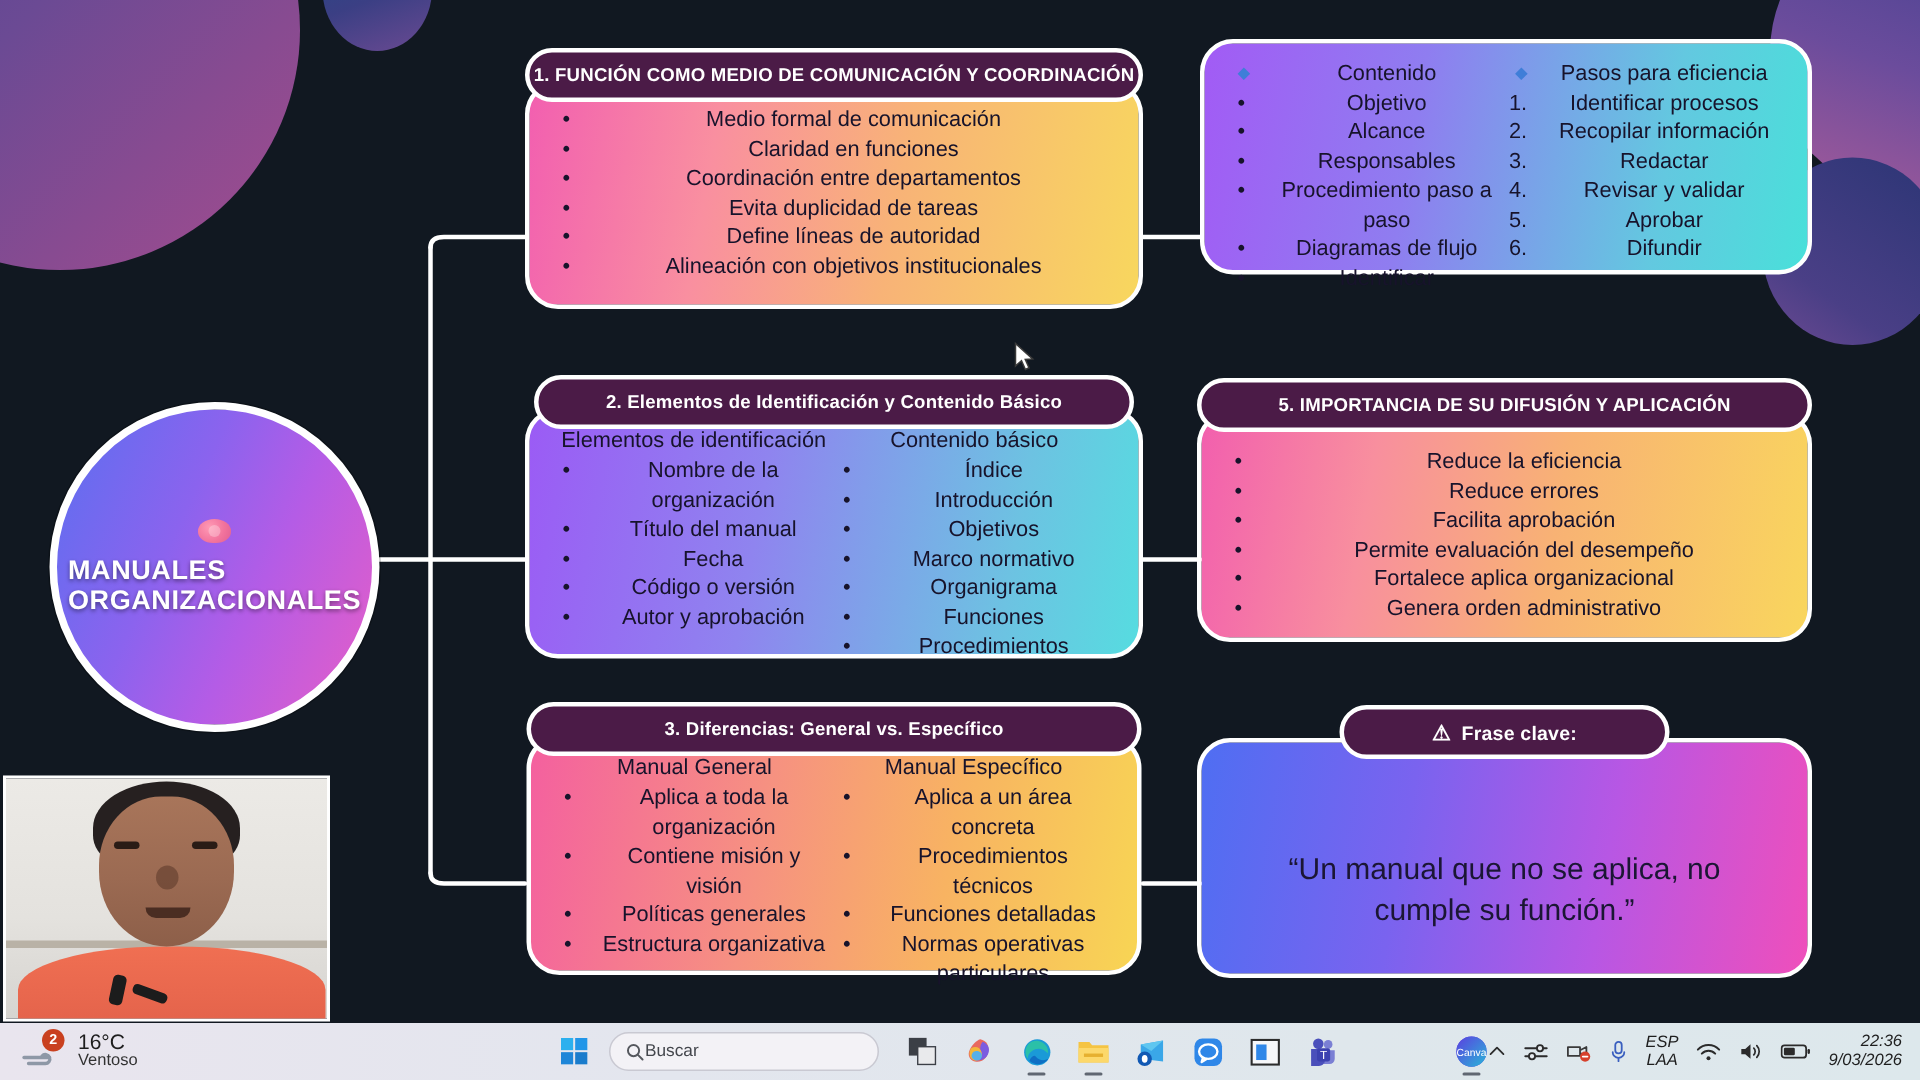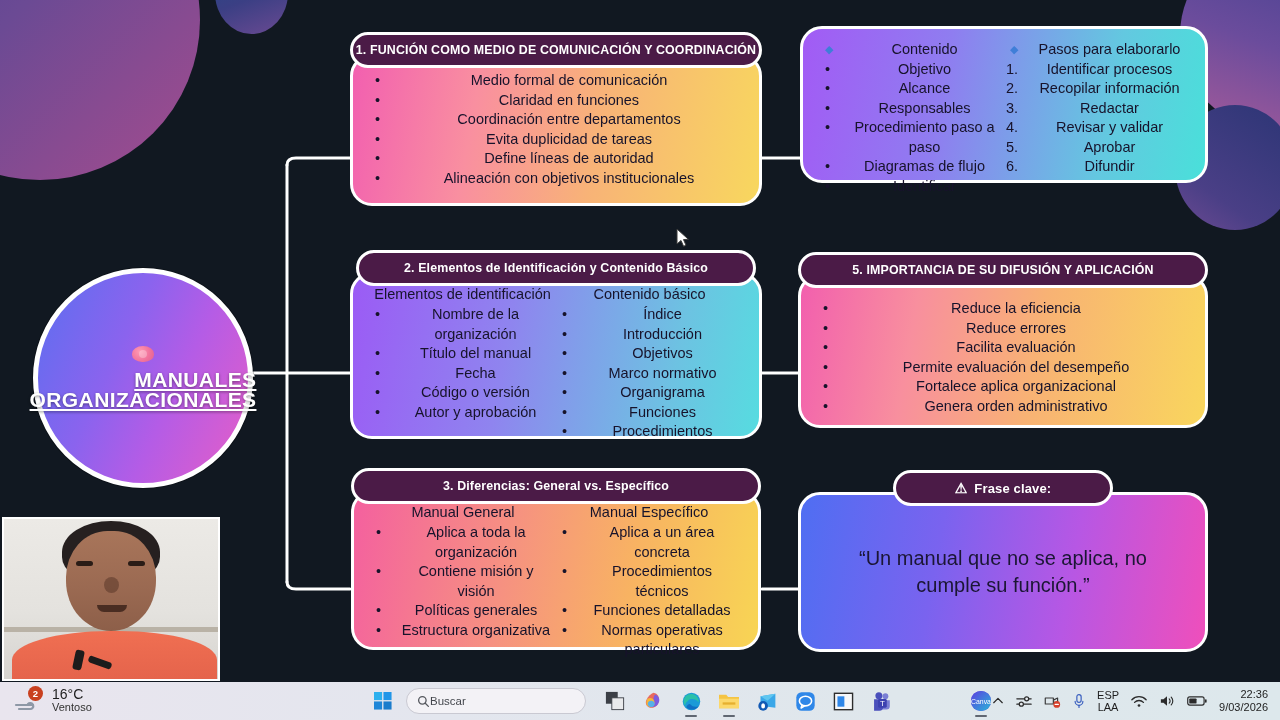--- a/index.html
+++ b/index.html
@@ -66,27 +66,26 @@
   }
   #central-icon::after {
     content: "";
     position: absolute; left: 7px; top: 4px;
     width: 8px; height: 8px; border-radius: 50%;
     background: rgba(255,255,255,.28);
   }
   #central-title {
     color: #fff;
     font-weight: bold;
-    font-size: 21px;
+    font-size: 18px;
     line-height: 20px;
     letter-spacing: .4px;
-    text-align: right;
+    text-align: left;
     text-shadow: 0 1px 3px rgba(0,0,0,.45);
     white-space: pre-line;
-    text-decoration: underline;
   }
 
   
   .branch { position: absolute; }
 
   .chip {
     position: relative;
     background: #4b1b47;
     border: 3px solid #ffffff;
     border-radius: 30px;
@@ -253,21 +252,21 @@
     border: 1px solid #c9c9d2;
     border-radius: 13px;
     display: flex; align-items: center;
     padding: 0 10px; gap: 0;
     margin-right: 6px;
   }
   #search-pill .stext { color: #44474d; font-size: 11.5px; }
 
   #tray {
     position: absolute; right: 8px; top: 0; height: 38px;
-    display: flex; align-items: center; gap: 12px; padding-right: 4px;
+    display: flex; align-items: center; gap: 12px; padding-right: 4px; font-style: italic;
   }
   .tray-item { display: flex; align-items: center; justify-content: center; }
   #lang { line-height: 12px; text-align: center; font-size: 11px; color: #1e1e1e; }
   #clock { line-height: 13px; text-align: right; font-size: 11px; color: #1e1e1e; }
 </style>
 </head>
 <body>
 
 <div id="screen">
 
@@ -327,21 +326,21 @@
             <li><span class="bullet">•</span><span>Objetivo</span></li>
             <li><span class="bullet">•</span><span>Alcance</span></li>
             <li><span class="bullet">•</span><span>Responsables</span></li>
             <li><span class="bullet">•</span><span>Procedimiento paso a paso</span></li>
             <li><span class="bullet">•</span><span>Diagramas de flujo</span></li>
             <li><span class="bullet">•</span><span>Identificar</span></li>
           </ul>
         </div>
         <div class="col">
           <ul class="items">
-            <li><span class="bullet diamond">◆</span><span>Pasos para elaborarlo</span></li>
+            <li><span class="bullet diamond">◆</span><span>Pasos para eficiencia</span></li>
             <li><span class="bullet num">1.</span><span>Identificar procesos</span></li>
             <li><span class="bullet num">2.</span><span>Recopilar información</span></li>
             <li><span class="bullet num">3.</span><span>Redactar</span></li>
             <li><span class="bullet num">4.</span><span>Revisar y validar</span></li>
             <li><span class="bullet num">5.</span><span>Aprobar</span></li>
             <li><span class="bullet num">6.</span><span>Difundir</span></li>
           </ul>
         </div>
       </div>
     </div>
@@ -378,21 +377,21 @@
 
     <div class="branch" style="left:798px; top:252px; width:410px;">
       <div class="chip">
         <span>5. IMPORTANCIA DE SU DIFUSIÓN Y APLICACIÓN</span>
       </div>
       <div class="body grad-pink-yellow2" style="height:154px; padding-top:22px;">
         <div class="col">
           <ul class="items">
             <li><span class="bullet">•</span><span>Reduce la eficiencia</span></li>
             <li><span class="bullet">•</span><span>Reduce errores</span></li>
-            <li><span class="bullet">•</span><span>Facilita evaluación</span></li>
+            <li><span class="bullet">•</span><span>Facilita aprobación</span></li>
             <li><span class="bullet">•</span><span>Permite evaluación del desempeño</span></li>
             <li><span class="bullet">•</span><span>Fortalece aplica organizacional</span></li>
             <li><span class="bullet">•</span><span>Genera orden administrativo</span></li>
           </ul>
         </div>
       </div>
     </div>
 
     <div class="branch" style="left:345px; top:468px; width:422px;">
       <div class="chip" style="margin:0 6px;">
@@ -418,21 +417,21 @@
           </ul>
         </div>
       </div>
     </div>
 
     <div class="branch" style="left:798px; top:470px; width:410px;">
       <div class="chip small" style="margin:0 95px;">
         <span class="chip-warn-icon">⚠</span>
         <span>Frase clave:</span>
       </div>
-      <div class="body quote-body grad-blue-pink" style="height:160px;">
+      <div class="body quote-body grad-blue-pink" style="height:160px;align-items:flex-end;">
         <div class="quote-text">“Un manual que no se aplica, no cumple su función.”</div>
       </div>
     </div>
 
     <div id="webcam">
       <div class="wall"></div>
       <div class="deskline"></div>
       <div class="shirt"></div>
       <div class="hair"></div>
       <div class="face"></div>

